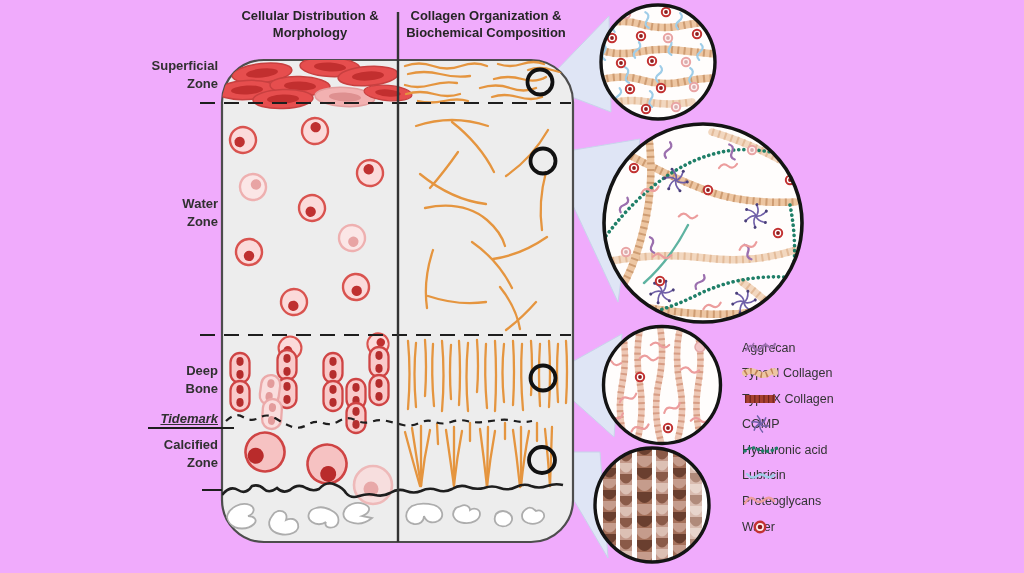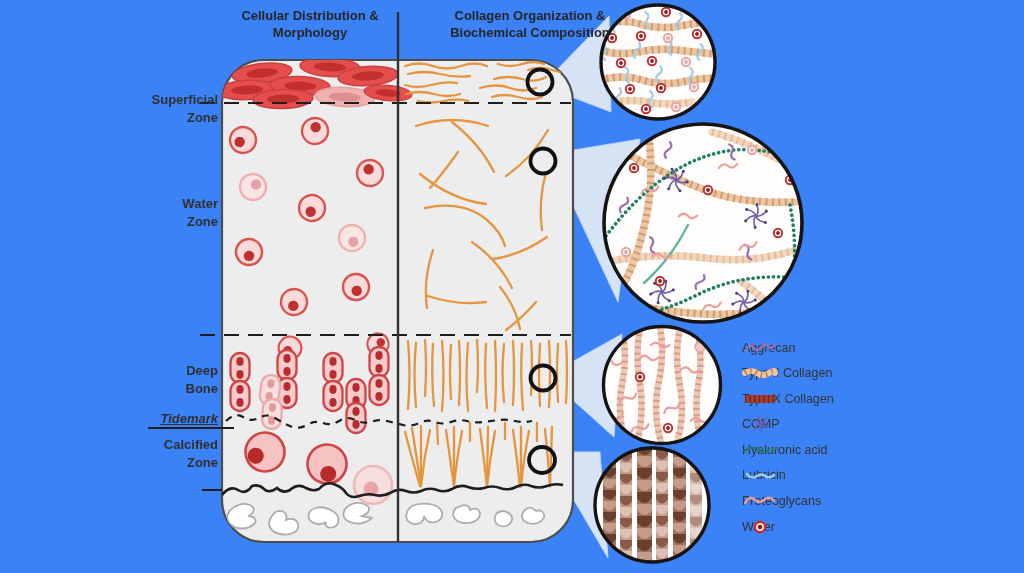--- a/index.html
+++ b/index.html
@@ -1,16 +1,16 @@
 <!DOCTYPE html>
 <html><head>
 <meta charset="utf-8">
 <style>
   html,body{margin:0;padding:0;background:#fff;}
-  .stage{position:relative;width:1024px;height:573px;background:#3b82f6;overflow:hidden;
+  .stage{position:relative;width:1024px;height:573px;background:#f0abfc;overflow:hidden;
          font-family:"Liberation Sans", sans-serif;}
   .stage svg{position:absolute;left:0;top:0;}
   .label{position:absolute;white-space:pre-line;color:#2d2d2d;}
   .hdr{font-size:13px;font-weight:700;text-align:center;line-height:1.3;color:#262626;}
   .zlabel{font-size:13px;font-weight:600;text-align:right;line-height:1.35;color:#303030;}
   .tidemark{font-style:italic;text-decoration:underline;}
   .legend-row{position:absolute;left:742px;display:flex;align-items:center;gap:9px;height:18px;}
   .legend-label{font-size:12.5px;color:#333;font-weight:500;white-space:nowrap;}
   .legend-icon{flex:0 0 auto;}
   
@@ -462,24 +462,24 @@
       <rect x="656" y="446" width="12" height="122" fill="url(#px4)"></rect>
       <rect x="673" y="446" width="13" height="122" fill="url(#px5)"></rect>
       <rect x="690" y="446" width="12" height="122" fill="url(#px6)"></rect>
     </g>
     <circle cx="652" cy="505" r="57" fill="none" stroke="#141414" stroke-width="3.4"></circle>
   </g>
 </svg>
 
 <div class="label hdr" style="left:224px;top:8px;width:172px;">Cellular Distribution &amp;
 Morphology</div>
-<div class="label hdr" style="left:400px;top:8px;width:172px;margin-left:44px;">Collagen Organization &amp;
+<div class="label hdr" style="left:400px;top:8px;width:172px;">Collagen Organization &amp;
 Biochemical Composition</div>
 
-<div class="label zlabel" style="left:118px;top:57px;width:100px;margin-top:34px;">Superficial
+<div class="label zlabel" style="left:118px;top:57px;width:100px;">Superficial
 Zone</div>
 <div class="label zlabel" style="left:118px;top:195px;width:100px;">Water
 Zone</div>
 <div class="label zlabel" style="left:118px;top:362px;width:100px;">Deep
 Bone</div>
 <div class="label zlabel tidemark" style="left:118px;top:410px;width:100px;">Tidemark</div>
 <div class="label zlabel" style="left:118px;top:436px;width:100px;">Calcified
 Zone</div>
 
 <div class="legend-row" style="top:339px;">

